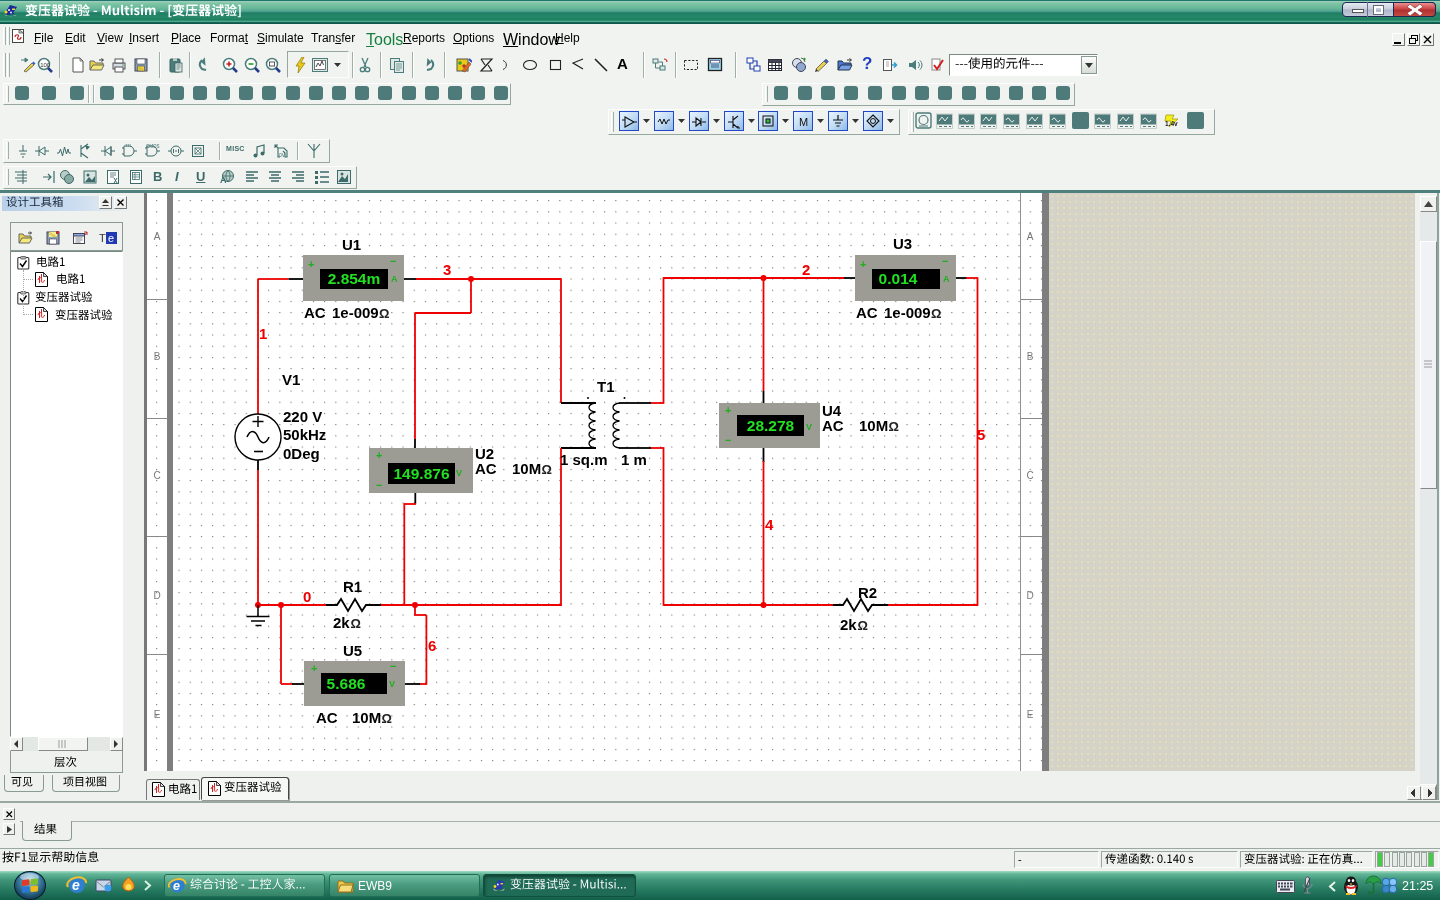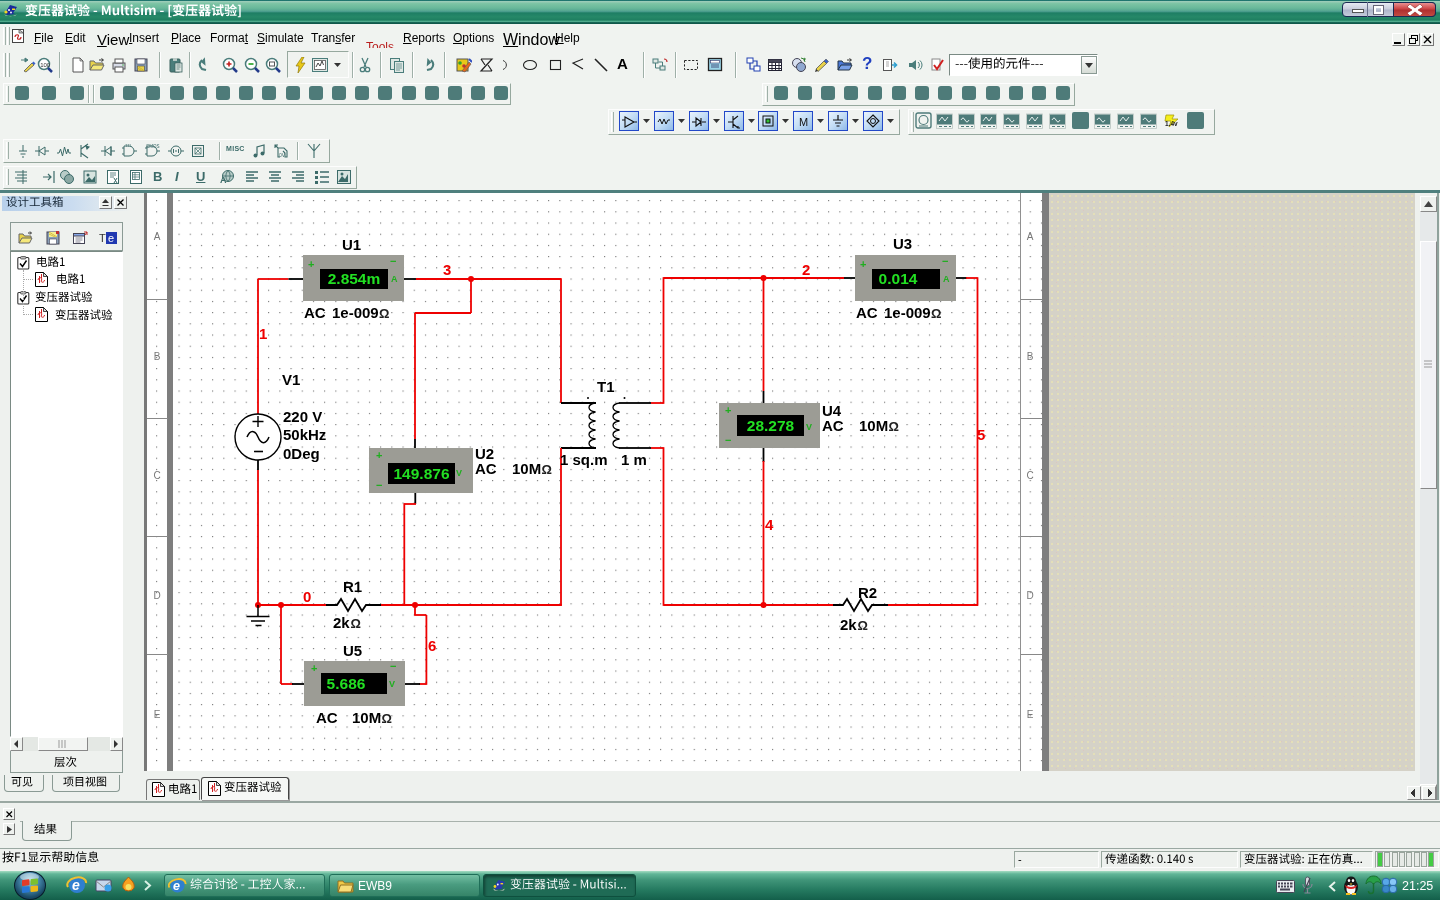--- a/index.html
+++ b/index.html
@@ -32,27 +32,27 @@
 <div class="abs" style="left:0;top:24px;width:1440px;height:24px;background:#f0f3f0"></div>
 <div class="grip" style="left:3px;top:27px;height:18px"></div>
 <div class="grip" style="left:7px;top:27px;height:18px"></div>
 <svg class="abs" style="left:12px;top:29px" width="14" height="15">
 <rect x="0.5" y="0.5" width="11" height="13" fill="#fff" stroke="#444"></rect>
 <path d="M7 0.5 L11.5 4 L7 4 Z" fill="#ccc" stroke="#444" stroke-width="0.7"></path>
 <path d="M3 8 C3 5 8 5 6 8 C4 11 9 11 9 8" stroke="#c02020" stroke-width="1.2" fill="none"></path>
   </svg>
 <div class="abs" style="left:34px;top:31px;font-size:12px;color:#000"><span style="text-decoration:underline">F</span>ile</div>
 <div class="abs" style="left:65px;top:31px;font-size:12px;color:#000"><span style="text-decoration:underline">E</span>dit</div>
-<div class="abs" style="left:97px;top:31px;font-size:15px;color:#000"><span style="text-decoration:underline">V</span>iew</div>
+<div class="abs" style="left:97px;top:31px;font-size:12px;color:#000"><span style="text-decoration:underline">V</span>iew</div>
 <div class="abs" style="left:129px;top:31px;font-size:12px;color:#000"><span style="text-decoration:underline">I</span>nsert</div>
 <div class="abs" style="left:171px;top:31px;font-size:12px;color:#000"><span style="text-decoration:underline">P</span>lace</div>
 <div class="abs" style="left:210px;top:31px;font-size:12px;color:#000">Forma<span style="text-decoration:underline">t</span></div>
 <div class="abs" style="left:257px;top:31px;font-size:12px;color:#000"><span style="text-decoration:underline">S</span>imulate</div>
 <div class="abs" style="left:311px;top:31px;font-size:12px;color:#000">Tran<span style="text-decoration:underline">s</span>fer</div>
-<div class="abs" style="left:366px;top:40px;font-size:12px;color:#b91c1c"><span style="text-decoration:underline">T</span>ools</div>
+<div class="abs" style="left:366px;top:31px;font-size:16px;color:#15803d"><span style="text-decoration:underline">T</span>ools</div>
 <div class="abs" style="left:403px;top:31px;font-size:12px;color:#000"><span style="text-decoration:underline">R</span>eports</div>
 <div class="abs" style="left:453px;top:31px;font-size:12px;color:#000"><span style="text-decoration:underline">O</span>ptions</div>
 <div class="abs" style="left:503px;top:31px;font-size:16px;color:#000"><span style="text-decoration:underline">W</span>indow</div>
 <div class="abs" style="left:555px;top:31px;font-size:12px;color:#000"><span style="text-decoration:underline">H</span>elp</div>
 <div class="abs" style="left:1392px;top:33px;width:13px;height:13px;background:#f0f3f0;border:1px solid;border-color:#fff #777 #777 #fff"></div>
 <div class="abs" style="left:1407px;top:33px;width:13px;height:13px;background:#f0f3f0;border:1px solid;border-color:#fff #777 #777 #fff"></div>
 <div class="abs" style="left:1421px;top:33px;width:13px;height:13px;background:#f0f3f0;border:1px solid;border-color:#fff #777 #777 #fff"></div>
 <div class="abs" style="left:1394px;top:42px;width:7px;height:2px;background:#000"></div>
 <svg class="abs" style="left:1408px;top:34px" width="11" height="11">
     <rect x="3.5" y="1.5" width="6" height="5" fill="none" stroke="#000"></rect>

